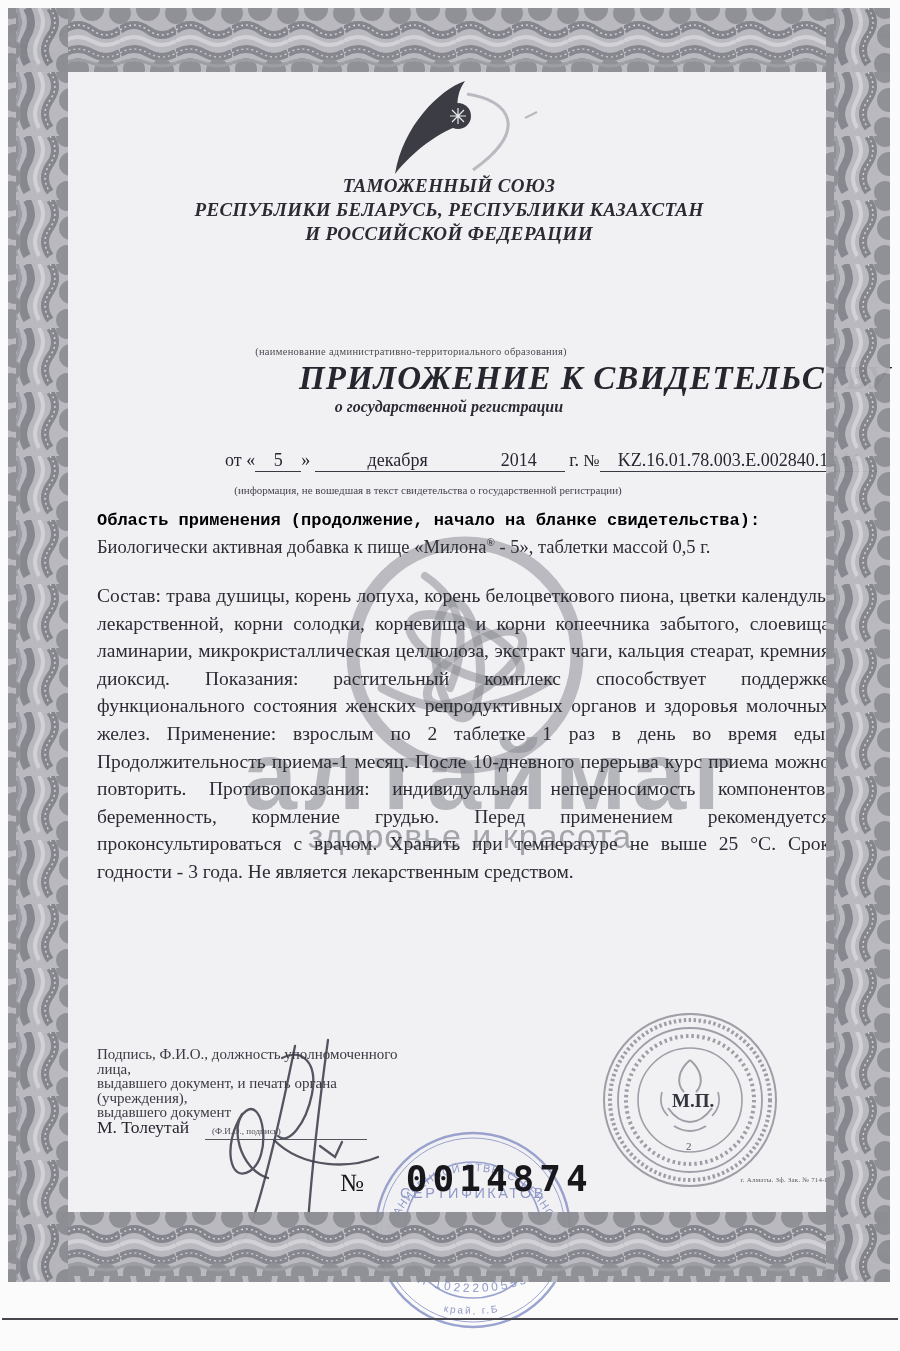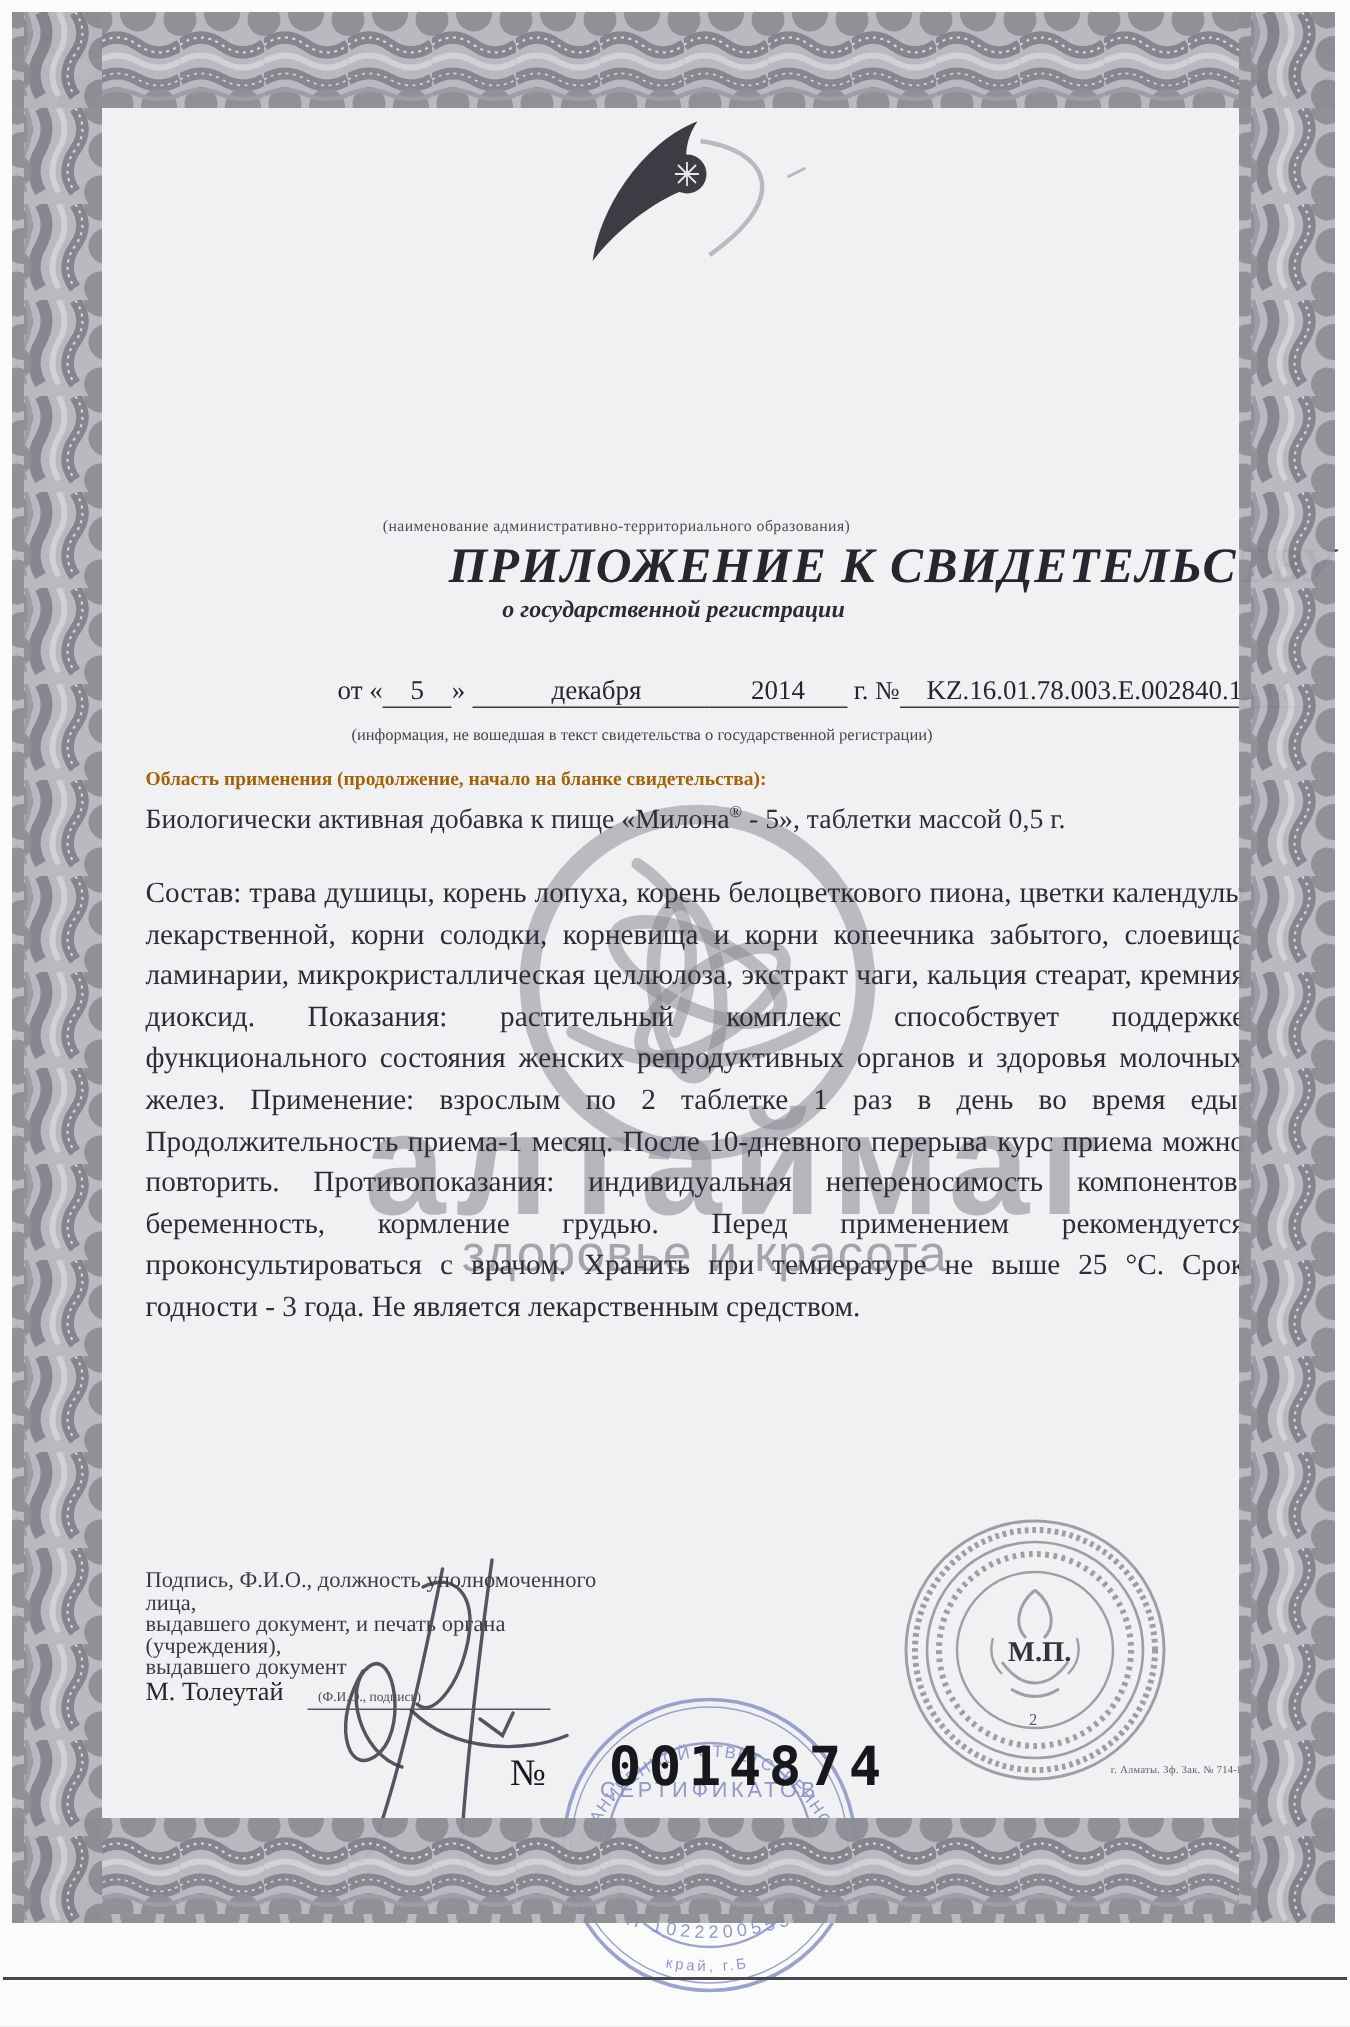--- a/index.html
+++ b/index.html
@@ -35,21 +35,21 @@
   .blank-month{min-width:150px;text-align:left;padding-left:8px;}
   .blank-year{min-width:92px;}
   .blank-num{min-width:270px;padding:0 4px;}
   .nosign{font-size:17px;}
   .info-caption{
     position:absolute;left:8px;top:484px;width:840px;text-align:center;
     font-size:11px;color:#44444c;
   }
   .scope-heading{
     position:absolute;left:97px;top:511px;width:735px;
-    font-weight:bold;font-size:13px;color:#a16207;
+    font-weight:bold;font-size:17px;color:#000000;font-family:Liberation Mono, monospace;
   }
   .scope-text{
     position:absolute;left:97px;top:537px;width:735px;font-size:18.5px;color:#2e2e36;
   }
   sup.reg{font-size:11px;vertical-align:super;line-height:0;}
   .body-text{
     position:absolute;left:97px;top:582px;width:733px;
     font-size:19.5px;line-height:27.6px;text-align:justify;color:#2c2c34;
   }
   .wm-emblem{position:absolute;left:330px;top:528px;width:270px;height:260px;pointer-events:none;}
@@ -138,20 +138,25 @@
   <svg class="logo" viewBox="0 0 225 102">
     <path d="M120 3 C94 12 58 48 50 96 C69 72 94 54 118 46 C109 31 112 14 120 3 Z" fill="#3c3c44"></path>
     <circle cx="113" cy="38" r="13" fill="#3c3c44"></circle>
     <g stroke="#e9e9ec" stroke-width="1.2">
       <path d="M105 38 h16 M113 30 v16 M107 32 l12 12 M119 32 l-12 12"></path>
     </g>
     <path d="M122 16 C165 22 185 52 128 92" fill="none" stroke="#b9b9c0" stroke-width="3"></path>
     <path d="M180 40 l12 -6" stroke="#b9b9c0" stroke-width="2" fill="none"></path>
   </svg>
 
+  <div class="org-block">
+    <div>ТАМОЖЕННЫЙ СОЮЗ</div>
+    <div>РЕСПУБЛИКИ БЕЛАРУСЬ, РЕСПУБЛИКИ КАЗАХСТАН</div>
+    <div>И РОССИЙСКОЙ ФЕДЕРАЦИИ</div>
+  </div>
 
   <div class="region-caption">(наименование административно-территориального образования)</div>
   <div class="doc-title">ПРИЛОЖЕНИЕ К СВИДЕТЕЛЬСТВУ</div>
   <div class="doc-subtitle">о государственной регистрации</div>
 
   <div class="date-line">
     <span>от «</span><span class="blank blank-day">5</span><span>»</span>
     <span class="blank blank-month">декабря</span><span class="blank blank-year">2014</span>
     <span>г.</span>
     <span class="nosign">№</span><span class="blank blank-num">KZ.16.01.78.003.Е.002840.12.14</span>

